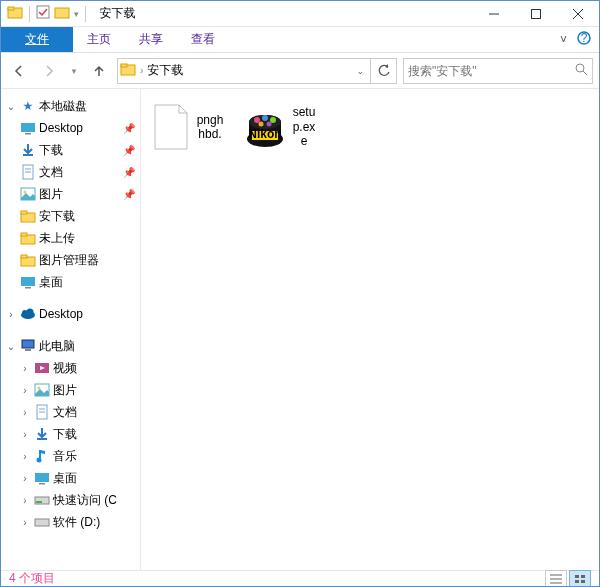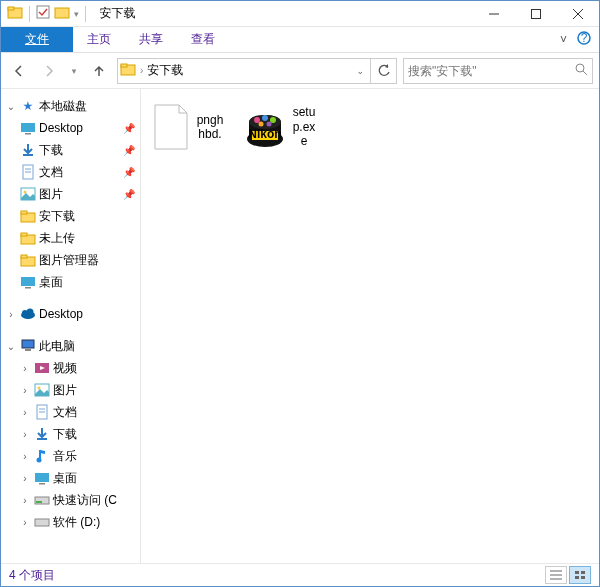--- a/index.html
+++ b/index.html
@@ -27,21 +27,21 @@
 .tree-item { display: flex; align-items: center; height: 22px; padding-left: 4px; gap: 2px; white-space: nowrap; }
 .tree-item.root { font-weight: normal; }
 .tree-item .chev { width: 12px; display: flex; justify-content: center; color: #666; font-size: 10px; }
 .tree-item .icon { width: 18px; display: flex; justify-content: center; }
 .tree-item .pin { margin-left: auto; margin-right: 4px; color: #888; font-size: 10px; }
 .tree-item.lvl1 { padding-left: 18px; }
 .content { flex: 1; padding: 14px 10px; display: flex; gap: 18px; align-items: flex-start; }
 .file { width: 74px; display: flex; align-items: center; gap: 4px; text-align: center; }
 .file .ficon { width: 48px; height: 48px; display: flex; align-items: center; justify-content: center; }
 .file .fname { font-size: 12px; line-height: 1.2; word-break: break-all; }
-.statusbar { height: 23px; border-top: 1px solid #e8e8e8; display: flex; align-items: center; padding: 0 8px; justify-content: space-between; color: #4c1d95; }
+.statusbar { height: 16px; border-top: 1px solid #e8e8e8; display: flex; align-items: center; padding: 0 8px; justify-content: space-between; color: #ec4899; }
 .view-toggles { display: flex; gap: 2px; }
 .view-toggles div { width: 22px; height: 18px; border: 1px solid #ccc; display: flex; align-items: center; justify-content: center; }
 .view-toggles div.active { background: #cde6f7; border-color: #7ab5e0; }
 .spacer { height: 10px; }
 .quickaccess-star { color: #2b7cd3; }
 </style>
 </head>
 <body>
 
 <div class="titlebar">

